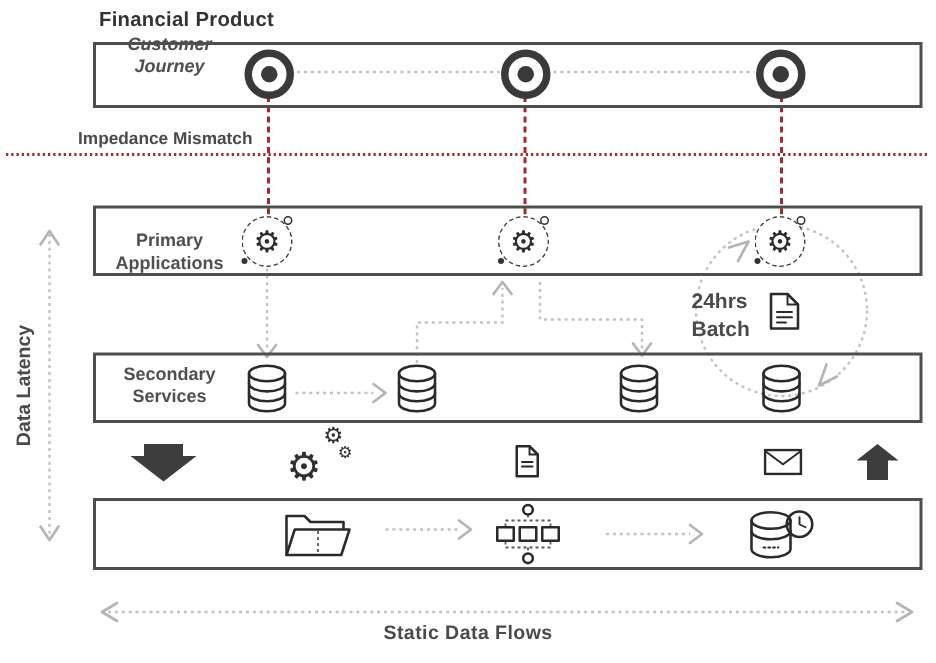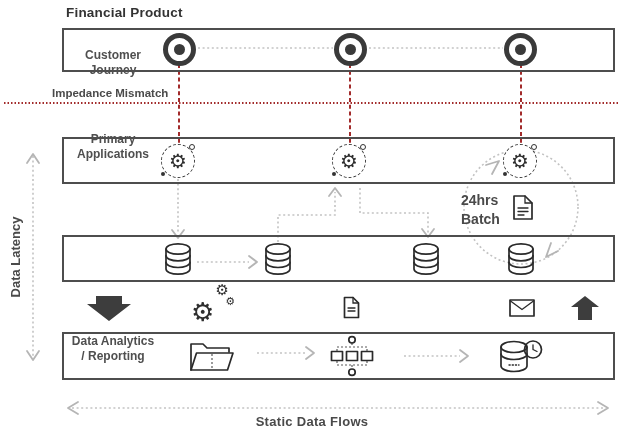--- a/index.html
+++ b/index.html
@@ -98,23 +98,23 @@
     <path class="dot" d="M33 156 V358"></path>
     <path class="chev" d="M27 163 L33 154 L39 163"></path>
     <path class="chev" d="M27 351 L33 360 L39 351"></path>
   </svg>
 
   <div class="rowbox" id="box-journey"></div>
   <div class="rowbox" id="box-primary"></div>
   <div class="rowbox" id="box-secondary"></div>
   <div class="rowbox" id="box-analytics"></div>
 
-  <div class="rowlabel" style="top:48px;">Customer Journey</div>
-  <div class="rowlabel" style="top:132px;">Primary Applications</div>
-  <div class="rowlabel" style="top:334px;">Data Analytics / Reporting</div>
+  <div class="rowlabel" style="top:22px;font-style:italic;">Customer Journey</div>
+  <div class="rowlabel" style="top:153px;">Primary Applications</div>
+  <div class="rowlabel" style="top:242px;">Secondary Services</div>
 
   <div class="lbl" id="title">Financial Product</div>
   <div class="lbl" id="impedance">Impedance Mismatch</div>
   <div class="lbl" id="batch-label">24hrs Batch</div>
   <div class="lbl" id="static-label">Static Data Flows</div>
   <div class="lbl" id="latency-label">Data Latency</div>
 
   <div class="icon bullseye" style="left:163px;top:33px;">
       <div class="pip"></div>
     </div>

